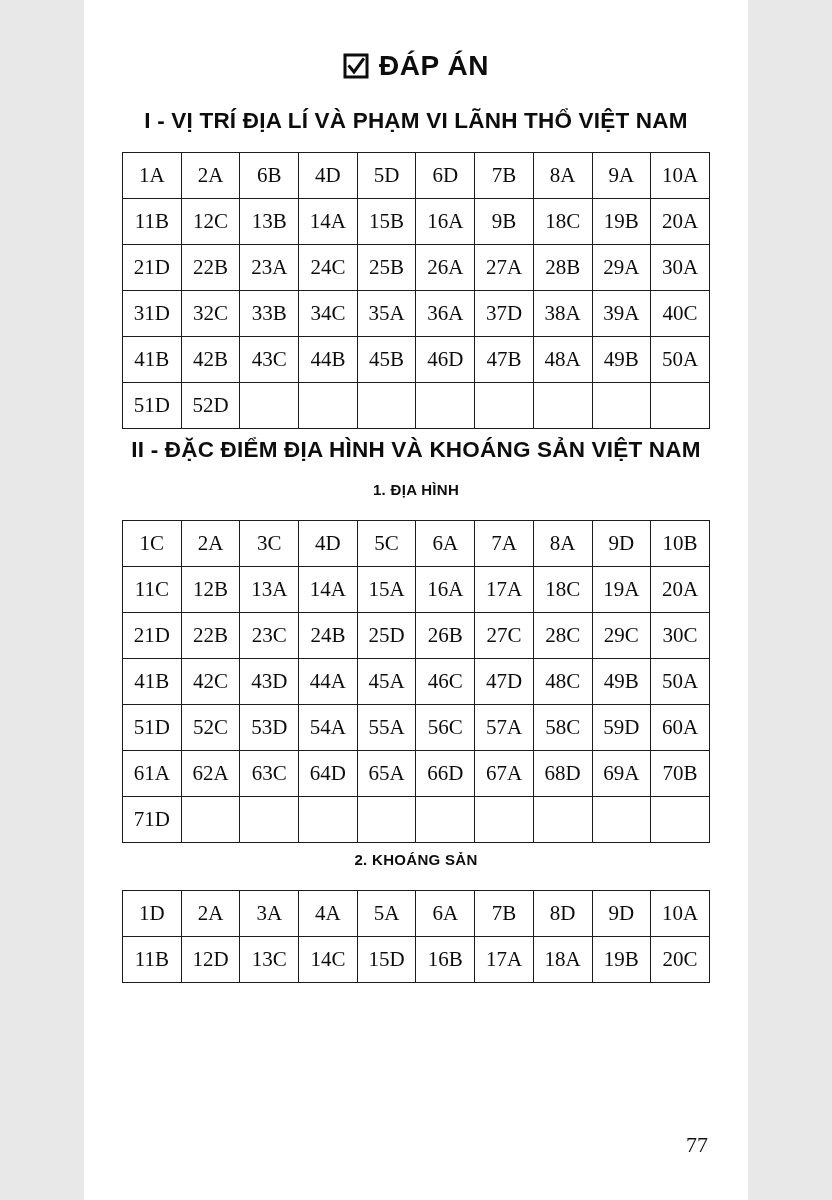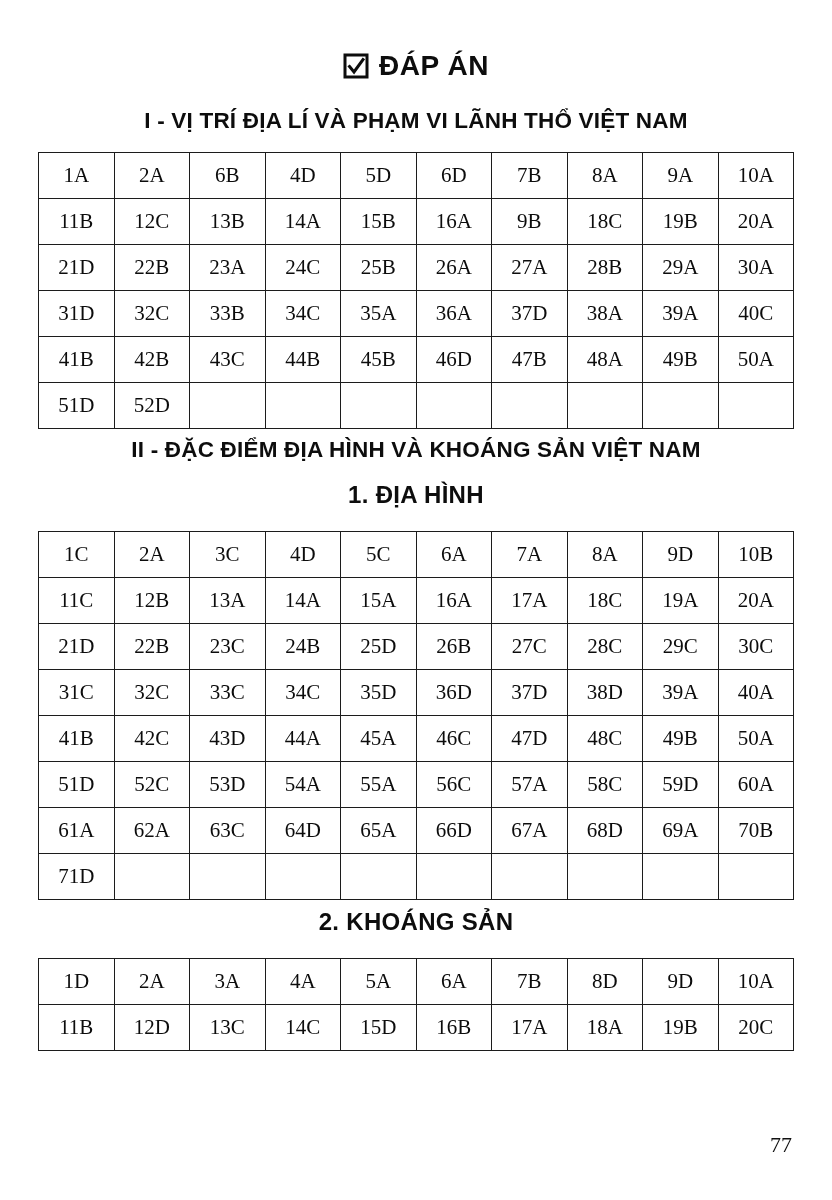--- a/index.html
+++ b/index.html
@@ -2,21 +2,21 @@
 <html><head>
 <meta charset="utf-8">
 <style>
   html, body {
     margin: 0;
     padding: 0;
     background: #e8e8e8;
   }
   .page {
     position: relative;
-    width: 832px;
+    width: 664px;
     height: 1200px;
     margin: 0 auto;
     background: #ffffff;
     box-sizing: border-box;
     padding: 50px 38px 0 38px;
     overflow: hidden;
     font-family: "Liberation Sans", "DejaVu Sans", sans-serif;
     color: #0d0d0d;
   }
   .title {
@@ -38,21 +38,21 @@
   h2.section-heading {
     margin: 0 0 18px 0;
     text-align: center;
     font-size: 22.5px;
     font-weight: bold;
     letter-spacing: 0.2px;
   }
   h3.sub-heading {
     margin: 0 0 22px 0;
     text-align: center;
-    font-size: 24px;
+    font-size: 15px;
     font-weight: bold;
     letter-spacing: 0.3px;
   }
   table.answers {
     width: 100%;
     border-collapse: collapse;
     table-layout: fixed;
     margin: 0 0 8px 0;
   }
   table.answers td {
@@ -206,32 +206,20 @@
           <td>23C</td>
           <td>24B</td>
           <td>25D</td>
           <td>26B</td>
           <td>27C</td>
           <td>28C</td>
           <td>29C</td>
           <td>30C</td>
         </tr>
         <tr>
-          <td>31C</td>
-          <td>32C</td>
-          <td>33C</td>
-          <td>34C</td>
-          <td>35D</td>
-          <td>36D</td>
-          <td>37D</td>
-          <td>38D</td>
-          <td>39A</td>
-          <td>40A</td>
-        </tr>
-        <tr>
           <td>41B</td>
           <td>42C</td>
           <td>43D</td>
           <td>44A</td>
           <td>45A</td>
           <td>46C</td>
           <td>47D</td>
           <td>48C</td>
           <td>49B</td>
           <td>50A</td>

